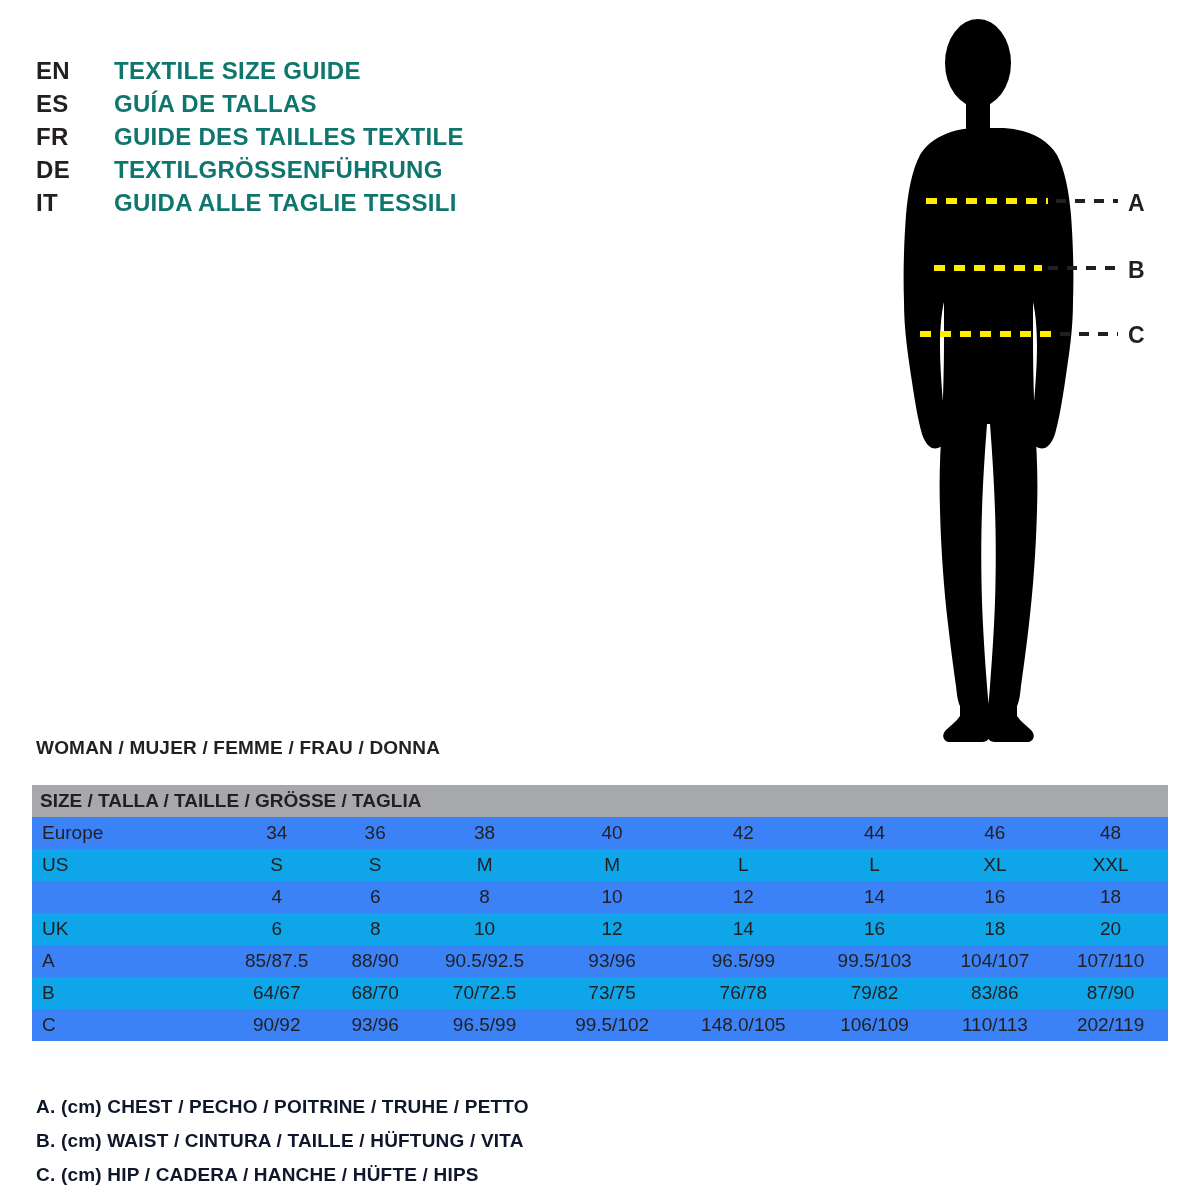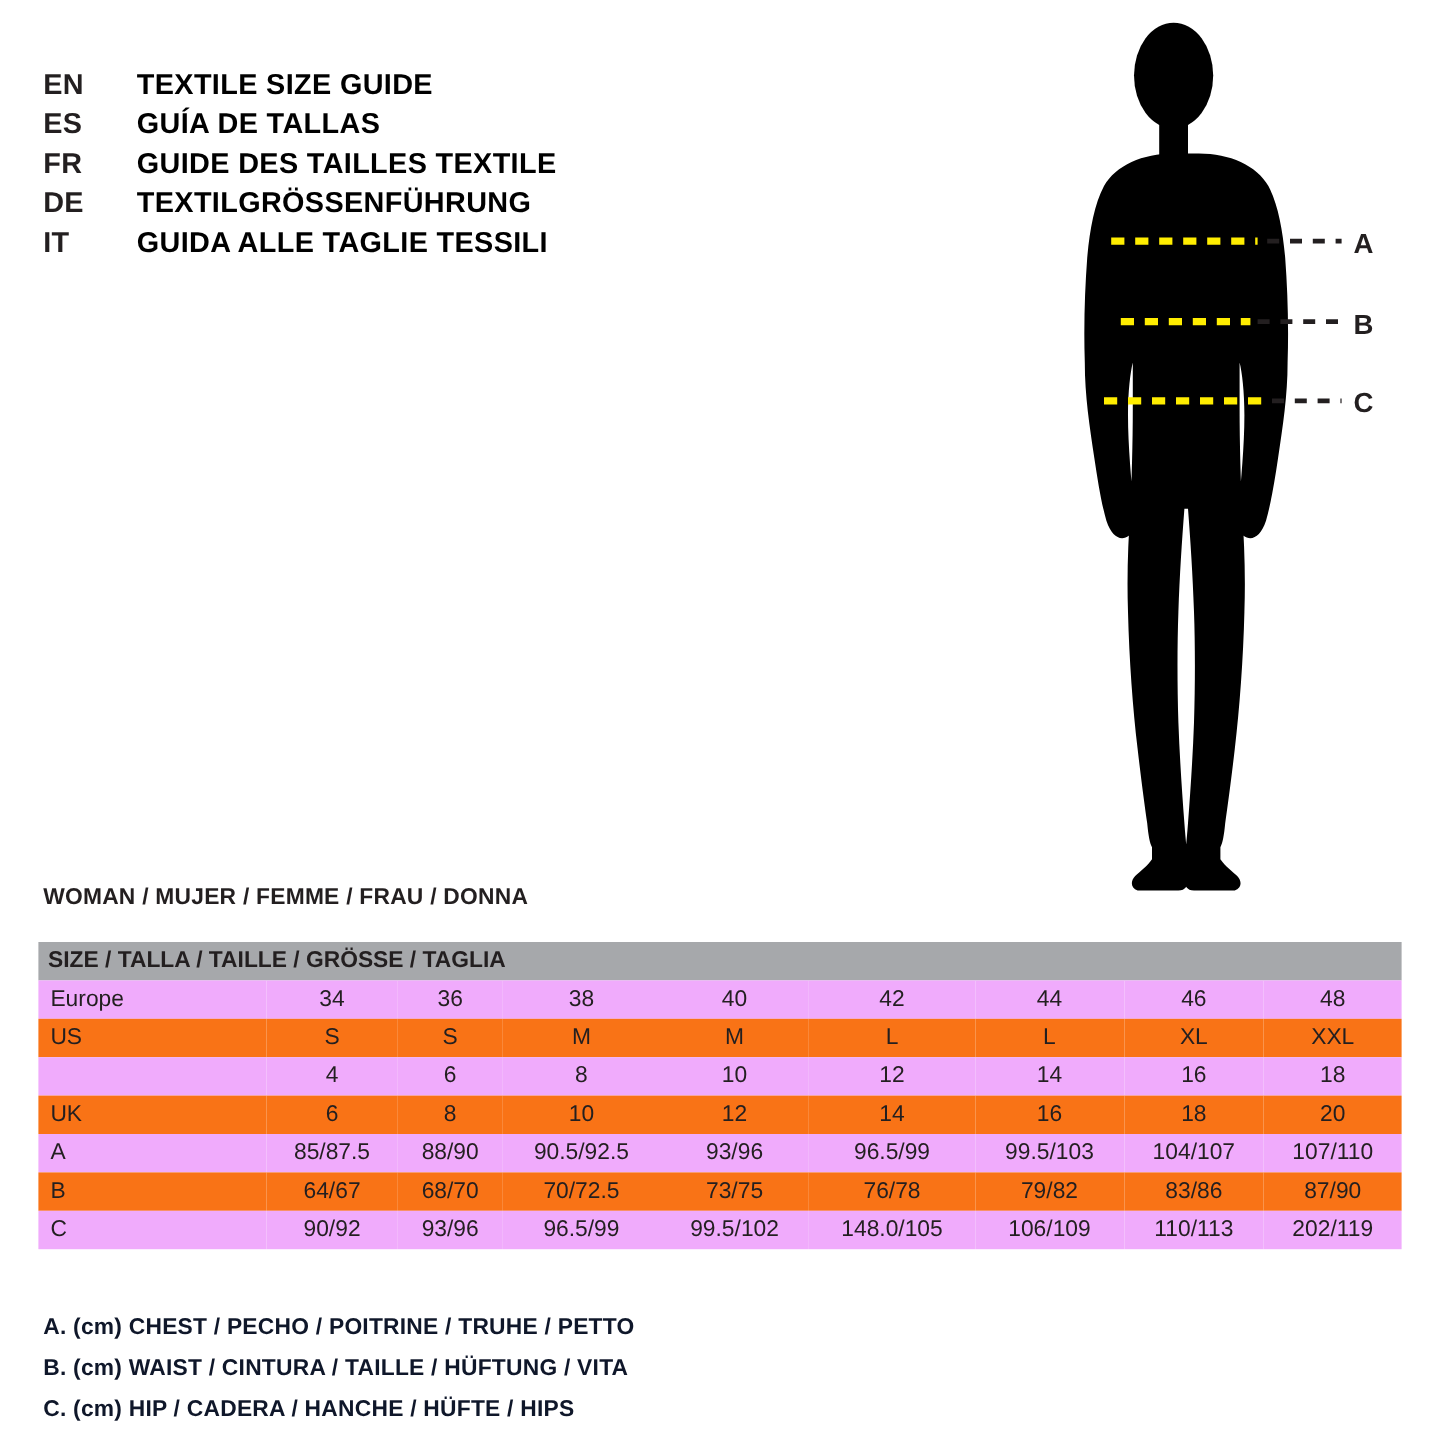--- a/index.html
+++ b/index.html
@@ -36,21 +36,21 @@
     width: 78px;
     font-size: 24px;
     font-weight: bold;
     letter-spacing: 0.3px;
     color: #231f20;
   }
   .lang-title {
     font-size: 24px;
     font-weight: bold;
     letter-spacing: 0.3px;
-    color: #000000;
+    color: #0f766e;
     white-space: nowrap;
   }
 
   
   .figure-wrap {
     position: absolute;
     top: 10px;
     left: 830px;
     width: 360px;
     height: 740px;
@@ -100,22 +100,22 @@
     width: 190px;
     padding-left: 10px;
   }
   .head-row td {
     background: #a6a8ab;
     text-align: left;
     font-weight: bold;
     font-size: 19px;
     height: 30px;
   }
-  .row-light td { background: #f0abfc; }
-  .row-dark td { background: #f97316; }
+  .row-light td { background: #3b82f6; }
+  .row-dark td { background: #0ea5e9; }
 
   
   .notes {
     position: absolute;
     top: 1090px;
     left: 36px;
     width: 900px;
   }
   .note {
     font-size: 19px;

